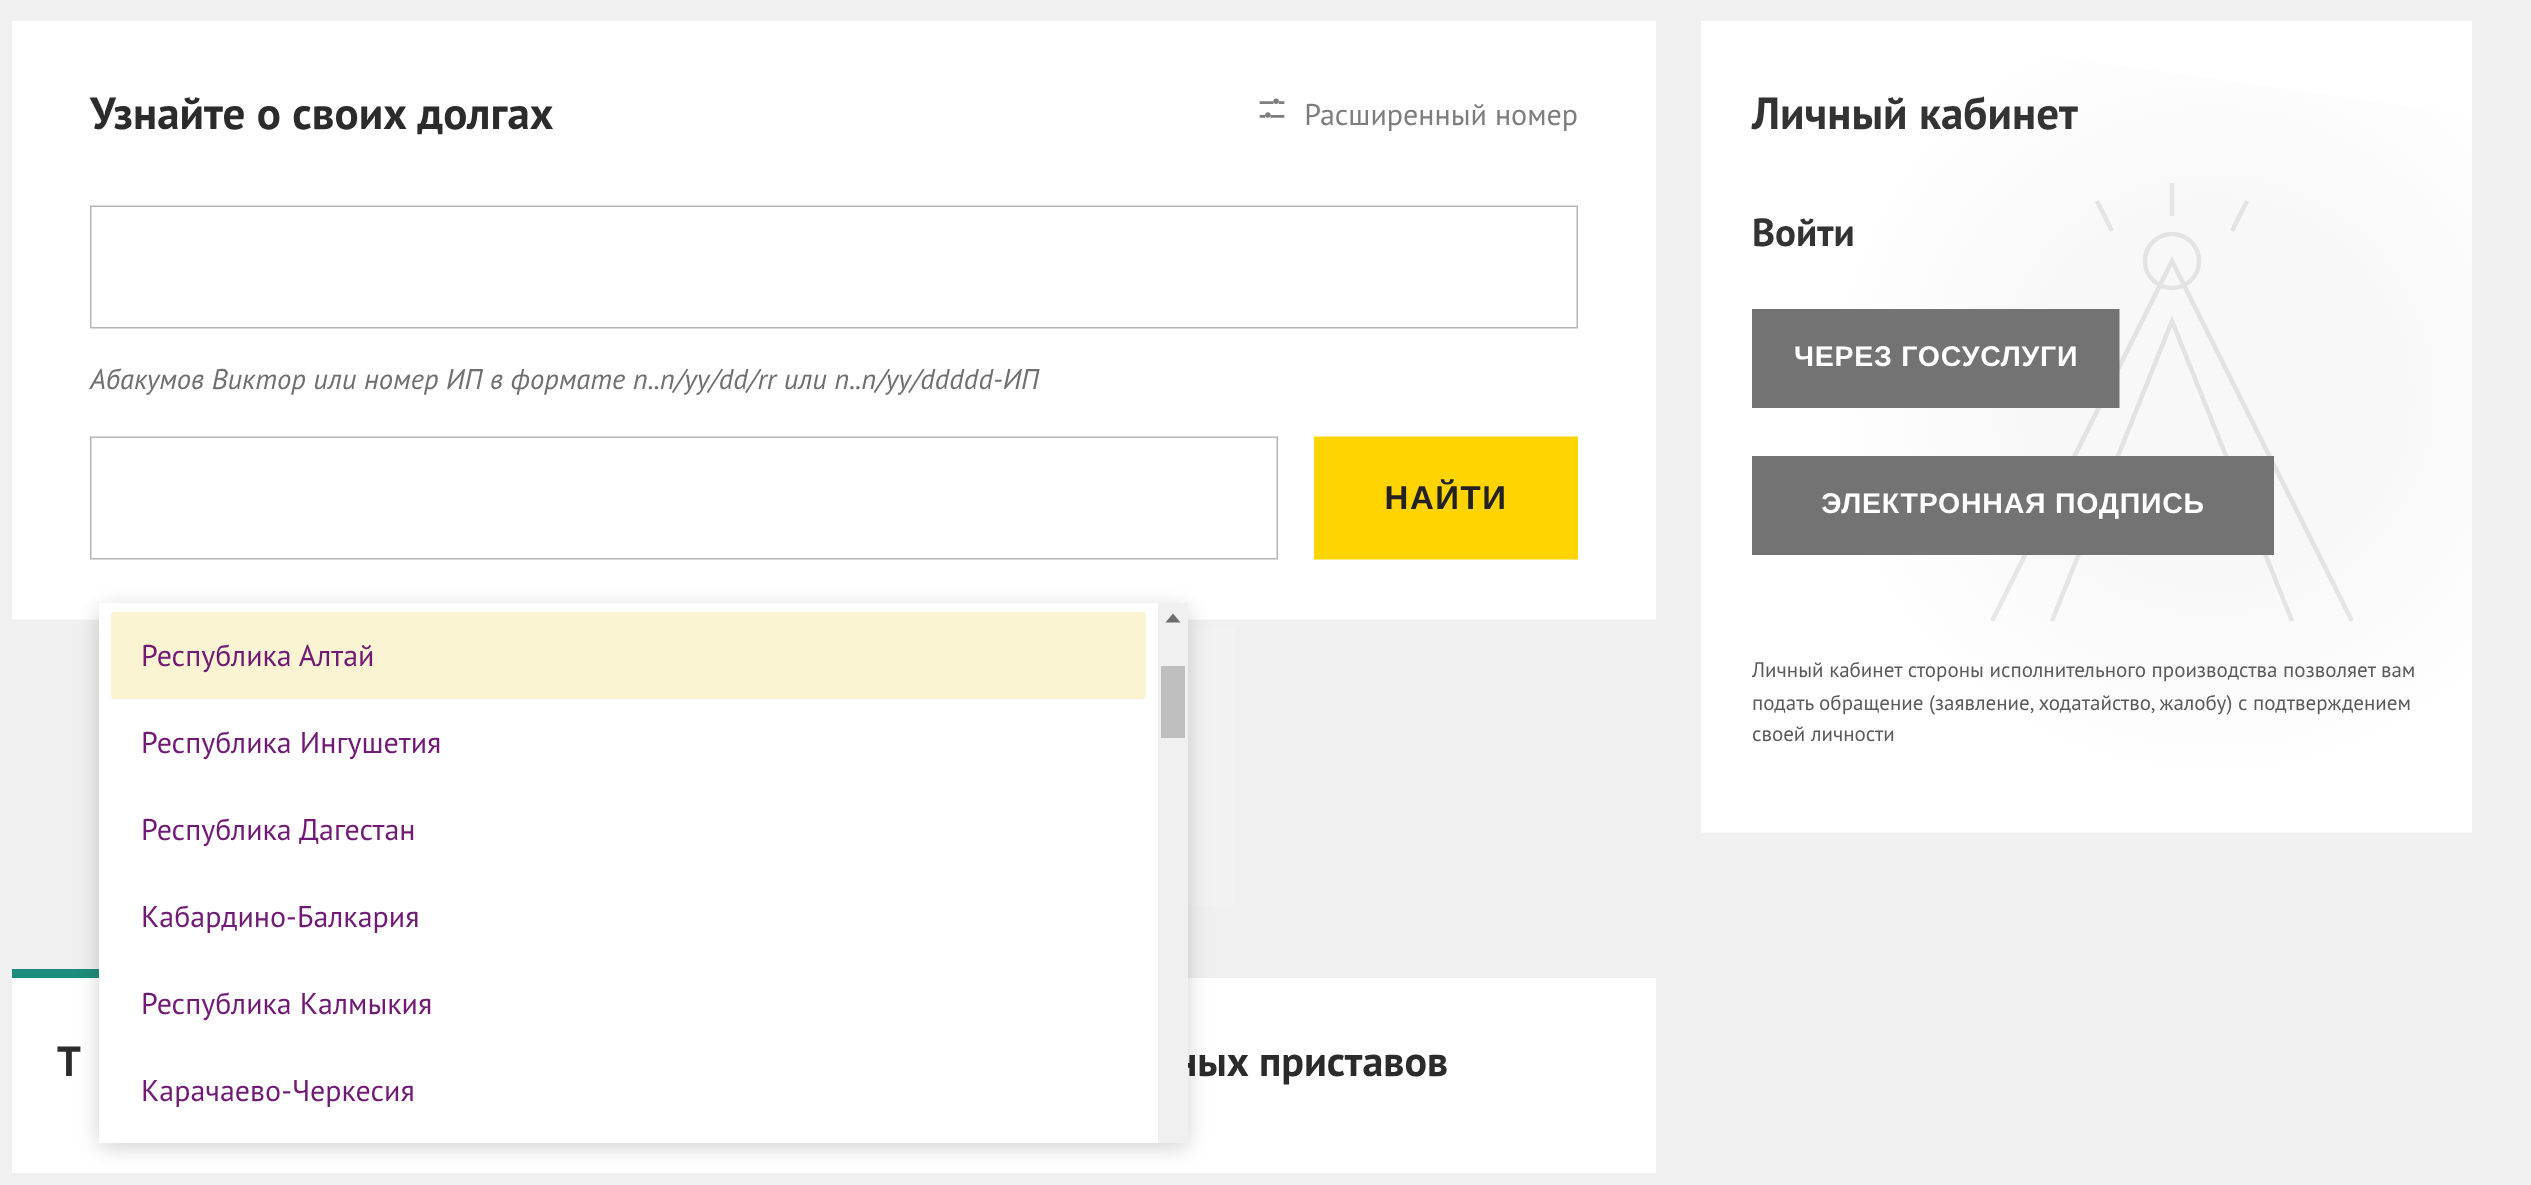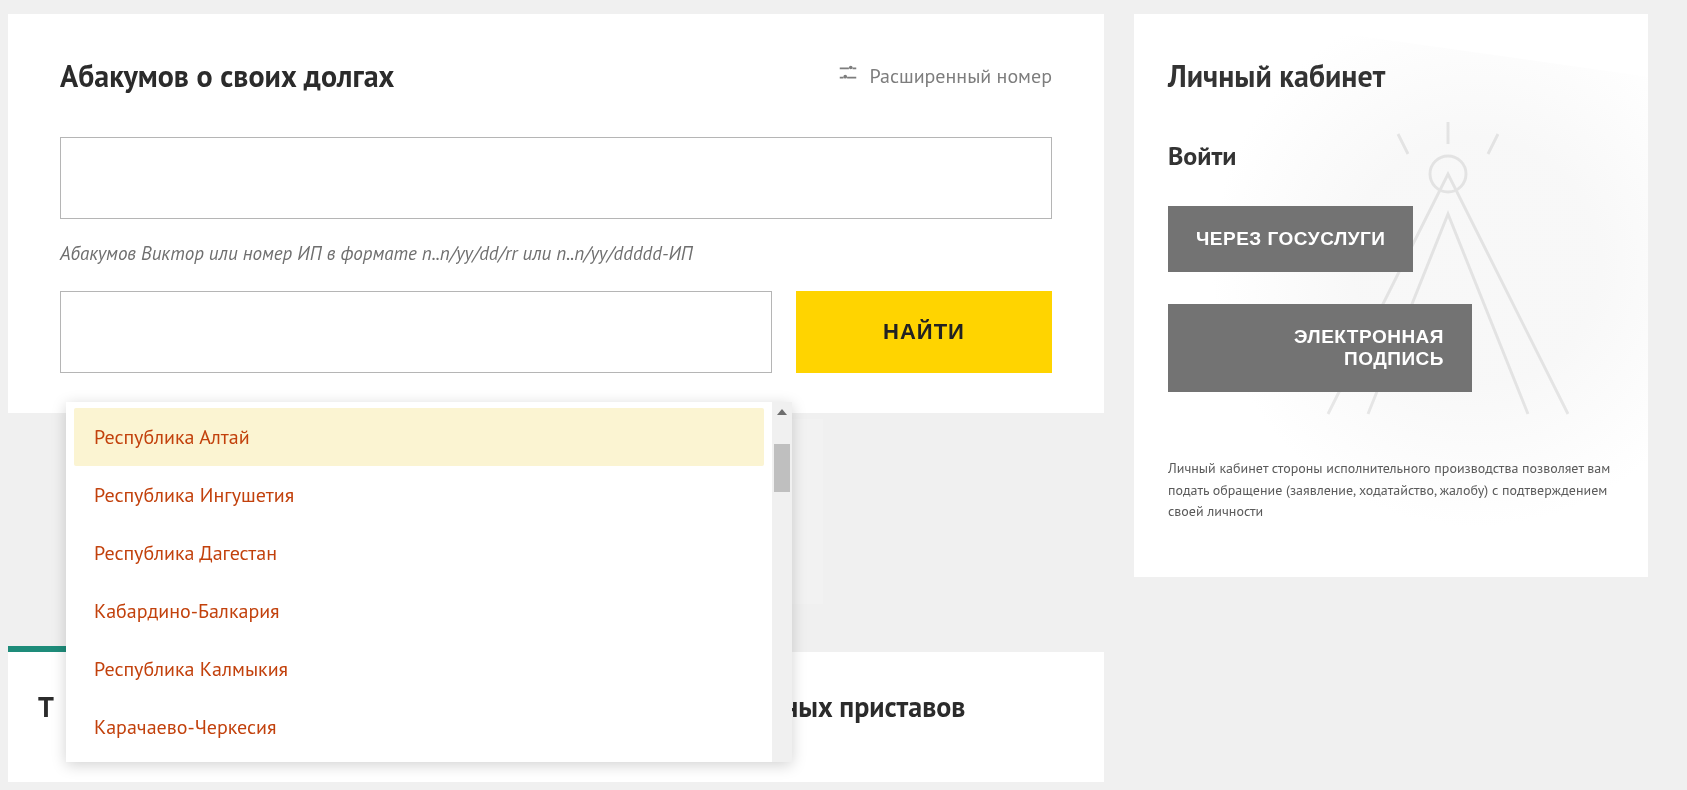--- a/index.html
+++ b/index.html
@@ -73,21 +73,21 @@
     flex: 1;
     height: 82px;
     border: 1px solid #b5b5b5;
     background: #fff;
     font-size: 22px;
     padding: 0 18px;
     outline: none;
     position: relative;
   }
   .btn-search {
-    width: 256px;
+    width: 176px;
     height: 82px;
     background: #ffd400;
     border: none;
     font-size: 22px;
     font-weight: 700;
     letter-spacing: 1px;
     color: #222;
     cursor: pointer;
   }
 
@@ -112,21 +112,21 @@
     z-index: 50;
     display: flex;
   }
   .dd-list {
     flex: 1;
     padding: 6px 0;
   }
   .dd-item {
     padding: 16px 28px;
     font-size: 20px;
-    color: #c2410c;
+    color: #701a75;
     cursor: pointer;
     line-height: 1.3;
   }
   .dd-item.highlight {
     background: #fbf4d2;
     margin: 0 8px;
     padding-left: 20px;
     padding-right: 20px;
     border-radius: 2px;
   }
@@ -198,21 +198,21 @@
     color: #fff;
     font-size: 19px;
     font-weight: 700;
     letter-spacing: 0.5px;
     padding: 22px 28px;
     border: none;
     cursor: pointer;
     margin-bottom: 32px;
     position: relative; z-index: 2;
   }
-  .btn-teal.wide { width: 304px; text-align: right; }
+  .btn-teal.wide { width: 348px; text-align: center; }
   .pr-desc {
     font-size: 14px;
     line-height: 1.55;
     color: #5a5a5a;
     margin-top: 66px;
     position: relative; z-index: 2;
   }
 
   
   .bottom-strip {
@@ -252,21 +252,21 @@
   }
 </style>
 </head>
 <body>
 
 <div class="main-container">
 
   <div class="panel-left">
 
     <div class="panel-head">
-      <h2 class="panel-title">Абакумов о своих долгах</h2>
+      <h2 class="panel-title">Узнайте о своих долгах</h2>
       <div class="adv-search">
         <span>
           <svg viewBox="0 0 24 24">
               <path d="M3 6h10v2H3V6zm14 0h4v2h-4V6zm-2-2a2 2 0 100 4 2 2 0 000-4zM3 16h4v2H3v-2zm8 0h10v2H11v-2zm-2-2a2 2 0 100 4 2 2 0 000-4z"></path>
             </svg>
         </span>
         <span>Расширенный номер</span>
       </div>
     </div>
 

